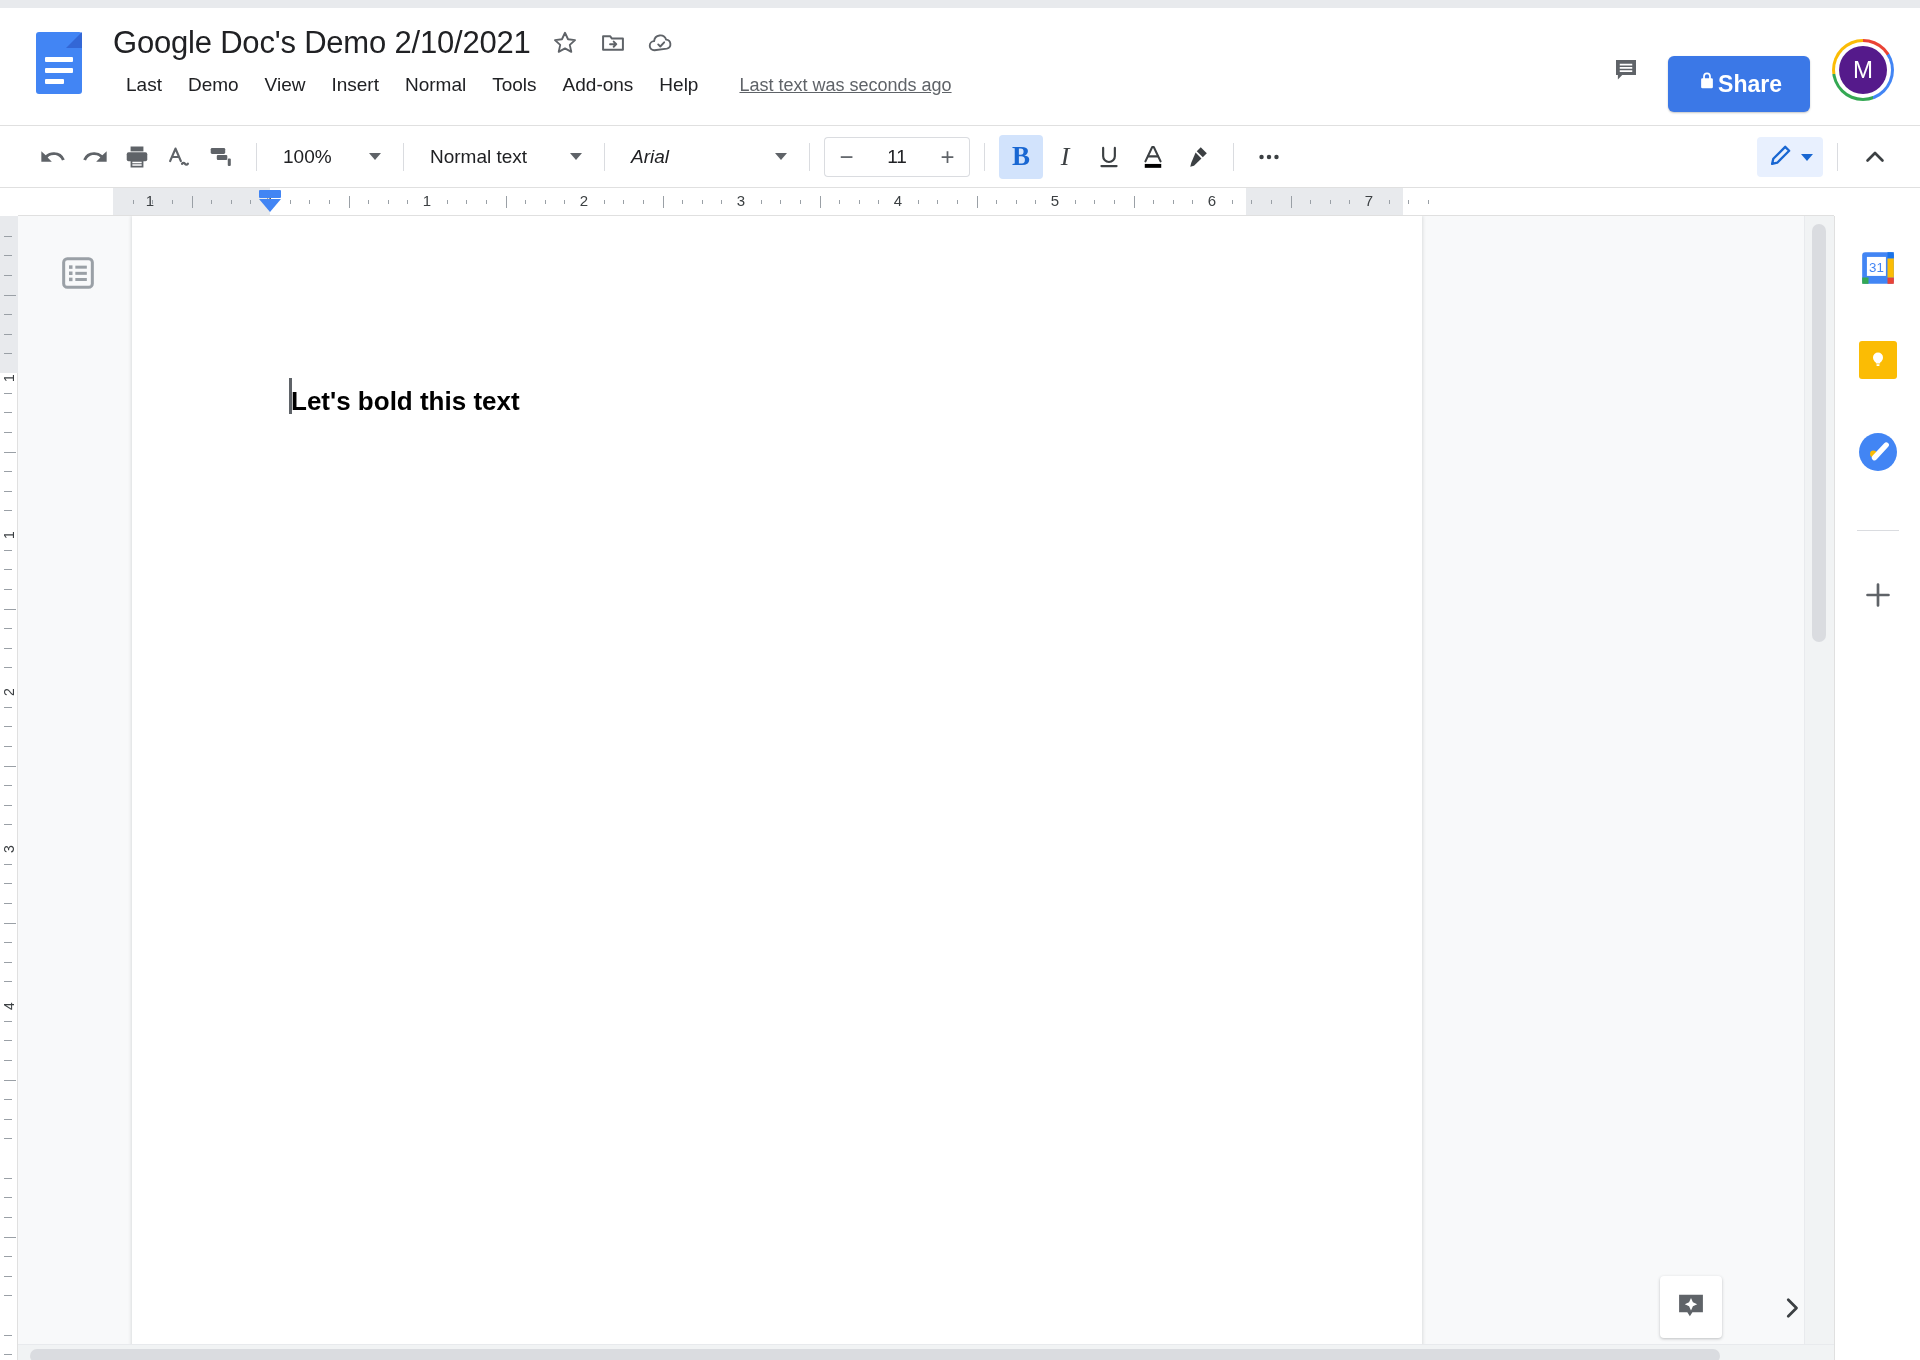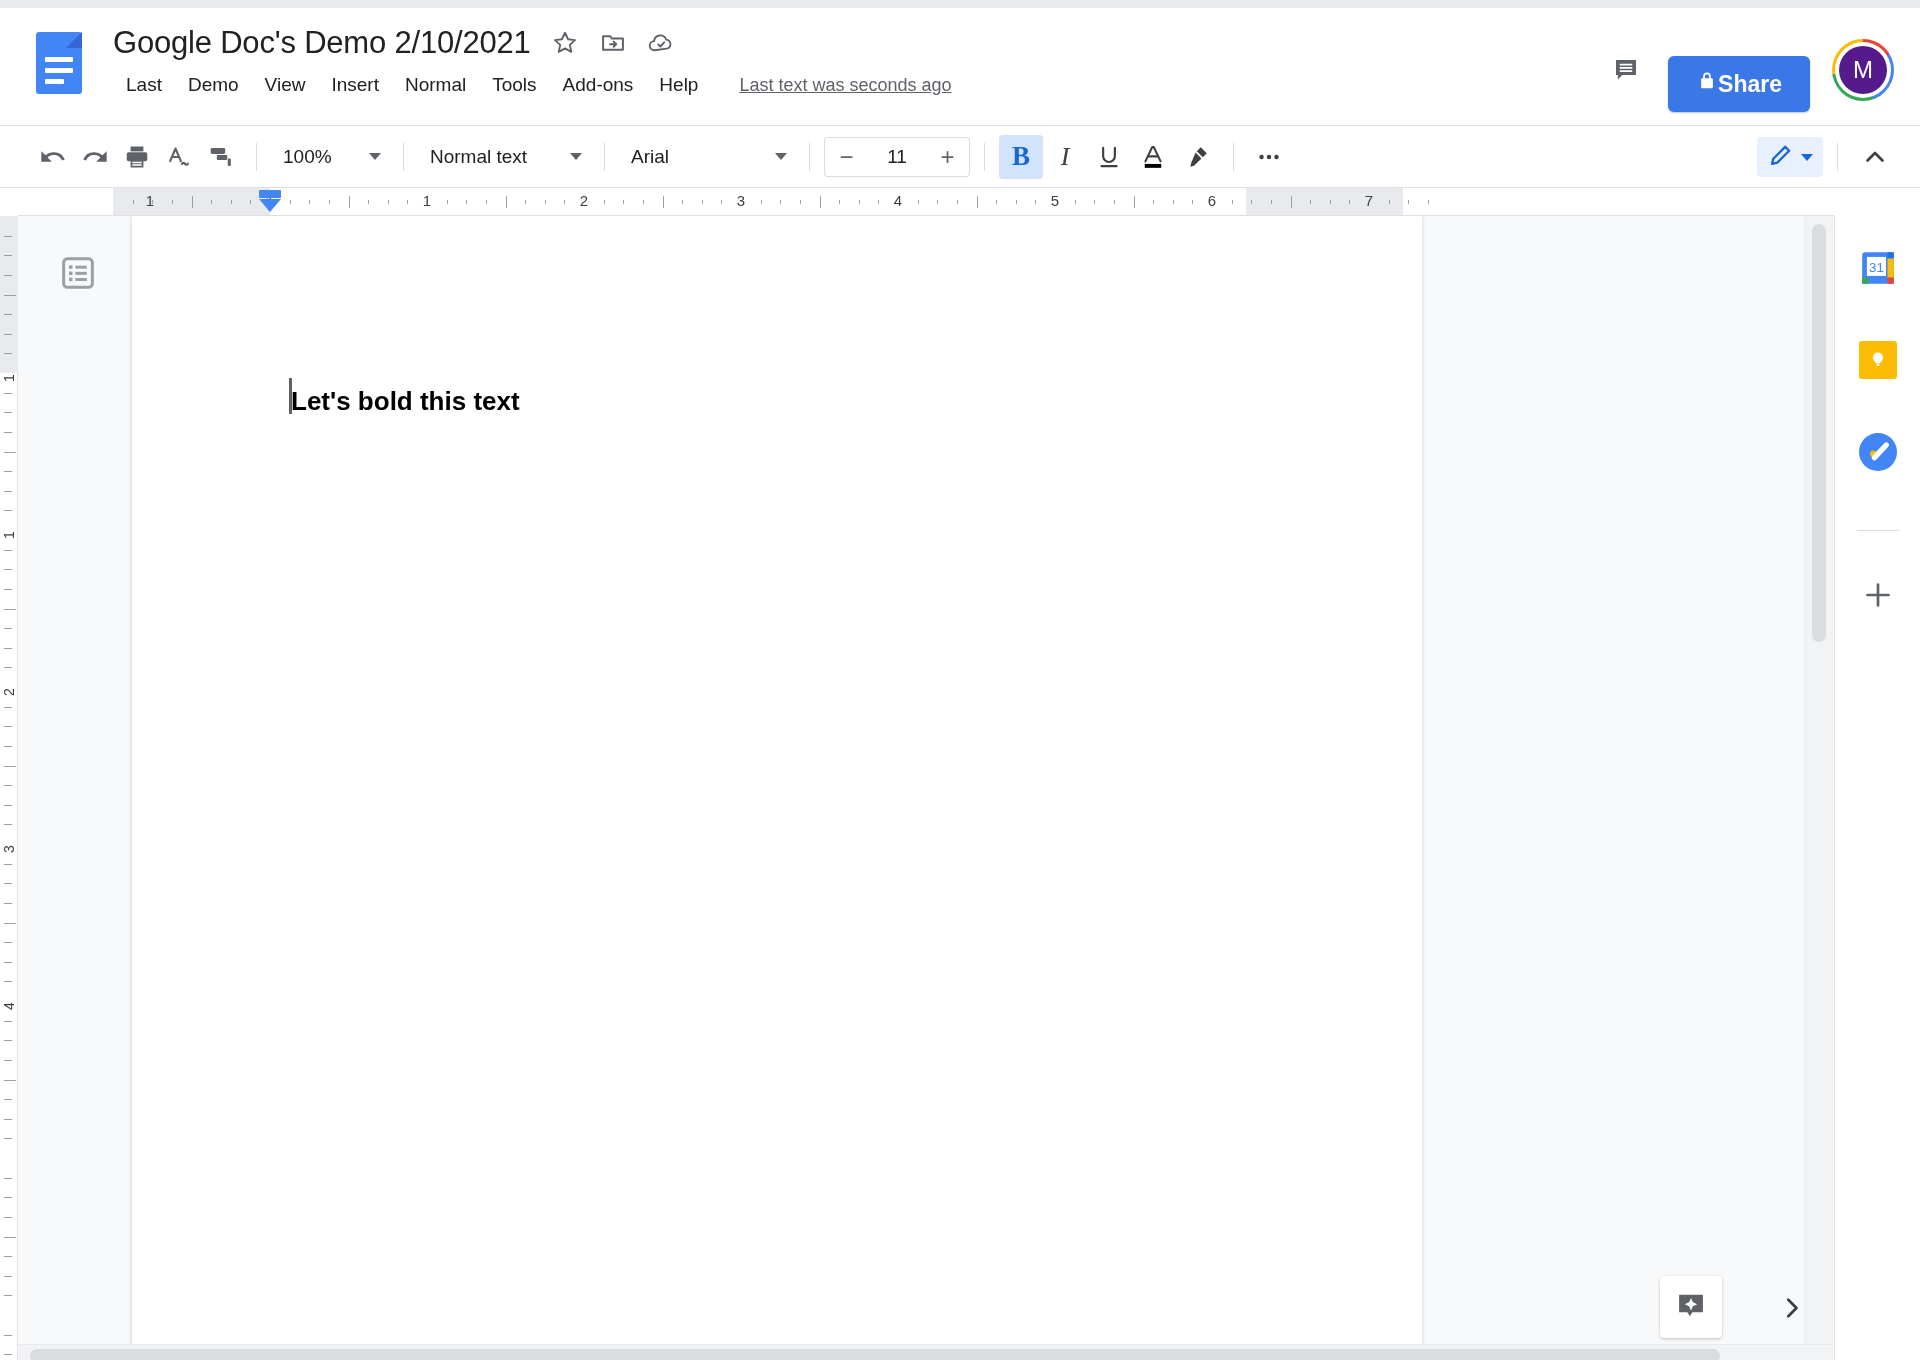--- a/index.html
+++ b/index.html
@@ -113,21 +113,21 @@
   }
   .tb-sep { width: 1px; height: 28px; background: #dadce0; margin: 0 14px; flex: none; }
 
   .zoom-sel, .style-sel, .font-sel {
     height: 40px; display: flex; align-items: center; justify-content: space-between;
     border-radius: 4px; cursor: pointer; padding: 0 8px 0 12px; color: #202124;
     font-size: 19px; flex: none;
   }
   .zoom-sel { width: 118px; }
   .style-sel { width: 172px; align-items: center; }
-  .font-sel { width: 176px; }
+  .font-sel { width: 176px; font-style: italic; }
   .caret { width: 0; height: 0; border-left: 6px solid transparent; border-right: 6px solid transparent;
            border-top: 7px solid #5f6368; margin-left: 8px; }
 
   .size-group { display: flex; align-items: center; flex: none; }
   .size-box {
     width: 44px; height: 40px; border: 1px solid #dadce0;
     display: flex; align-items: center; justify-content: center;
     color: #5f6368; font-size: 24px; cursor: pointer;
   }
   .size-val {

